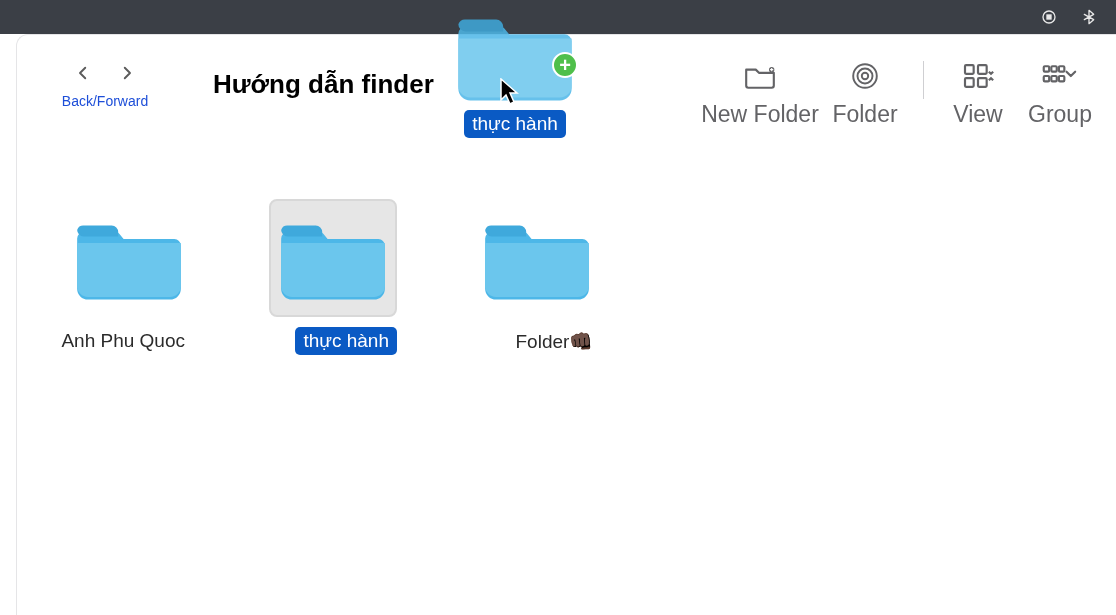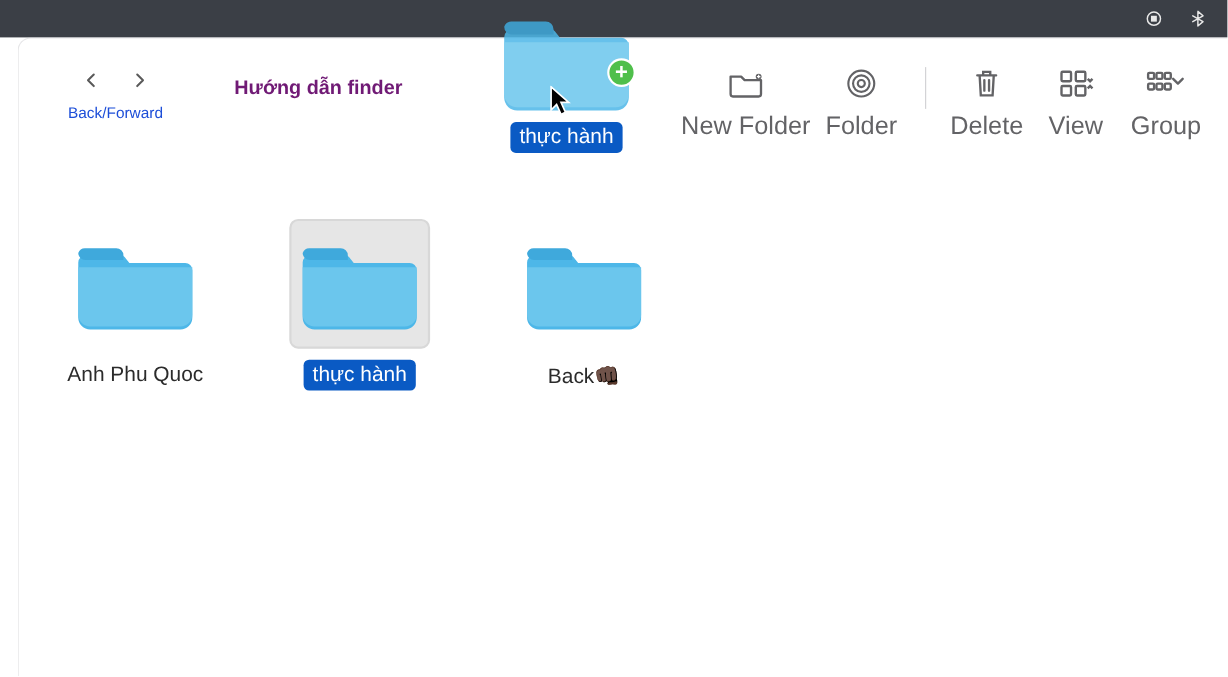--- a/index.html
+++ b/index.html
@@ -78,23 +78,23 @@
     .toolbar-label {
       font-size: 23px;
       color: #636366;
       white-space: nowrap;
     }
     .nav-label {
       font-size: 14px;
       color: #1d4ed8;
     }
     .title {
-      font-size: 18px;
+      font-size: 26px;
       font-weight: 700;
-      color: #701a75;
+      color: #000000;
       padding: 14px 10px 0 30px;
       flex: 0 0 auto;
     }
     .spacer { flex: 1; }
     .divider {
       width: 1px;
       height: 38px;
       background: #cfcfd2;
       margin: 2px 10px 0;
       align-self: flex-start;
@@ -102,21 +102,21 @@
     }
     .content {
       padding: 36px 20px 0 36px;
       display: flex;
       gap: 64px;
       align-items: flex-start;
     }
     .folder-item {
       display: flex;
       flex-direction: column;
-      align-items: center;
+      align-items: flex-end;
       width: 140px;
     }
     .folder-icon-wrap {
       width: 128px;
       height: 118px;
       display: flex;
       align-items: center;
       justify-content: center;
       border-radius: 8px;
     }
@@ -237,28 +237,20 @@
           <circle cx="14" cy="14" r="3"></circle>
             <circle cx="14" cy="14" r="7"></circle>
             <circle cx="14" cy="14" r="11"></circle>
         </svg>
       </div>
       <div class="toolbar-label">Folder</div>
     </div>
 
     <span class="divider"></span>
 
-    <div class="toolbar-item" style="width:74px">
-      <div class="toolbar-icon">
-        <svg viewBox="0 0 24 28" width="26" height="30" fill="none" stroke="currentColor" stroke-width="2" stroke-linecap="round">
-          <path d="M4 7 h16 M9 7 V4 h6 v3 M6 7 l1 17 h10 l1 -17 M10 11 v9 M14 11 v9"></path>
-        </svg>
-      </div>
-      <div class="toolbar-label">Delete</div>
-    </div>
 
     <div class="toolbar-item" style="width:72px">
       <div class="toolbar-icon">
         <svg viewBox="0 0 28 24" width="36" height="26" fill="none" stroke="currentColor" stroke-width="2">
           <rect x="2" y="2" width="8" height="8" rx="1"></rect>
             <rect x="14" y="2" width="8" height="8" rx="1"></rect>
           <rect x="2" y="14" width="8" height="8" rx="1"></rect>
             <rect x="14" y="14" width="8" height="8" rx="1"></rect>
           <path d="M26 8 l2 2 l2 -2 M26 16 l2 -2 l2 2" transform="translate(-2,0)"></path>
         </svg>
@@ -306,21 +298,21 @@
     </div>
 
     <div class="folder-item">
       <div class="folder-icon-wrap">
         <svg viewBox="0 0 100 80" width="108" height="90">
           <path d="M8 16 h30 a4 4 0 0 1 3 1.5 l4 5 H92 a6 6 0 0 1 6 6 v40 a10 10 0 0 1 -10 10 H12 a10 10 0 0 1 -10 -10 V22 a6 6 0 0 1 6 -6 Z" fill="#4db7e8"></path>
           <path d="M8 10 h26 a6 6 0 0 1 6 6 v4 H8 a6 6 0 0 1 -6 -6  a6 6 0 0 1 6 -4 Z" fill="#3fa9dc"></path>
           <path d="M2 26 h96 v40 a10 10 0 0 1 -10 10 H12 a10 10 0 0 1 -10 -10 Z" fill="#6bc6ed"></path>
         </svg>
       </div>
-      <div class="folder-name">Back👊🏿</div>
+      <div class="folder-name">Folder👊🏿</div>
     </div>
   </div>
 </div>
 
 <div class="drag-ghost">
   <div class="ghost-folder" style="position:relative">
     <svg viewBox="0 0 100 80" width="118" height="98">
       <path d="M8 16 h30 a4 4 0 0 1 3 1.5 l4 5 H92 a6 6 0 0 1 6 6 v40 a10 10 0 0 1 -10 10 H12 a10 10 0 0 1 -10 -10 V22 a6 6 0 0 1 6 -6 Z" fill="#4db7e8"></path>
       <path d="M8 10 h26 a6 6 0 0 1 6 6 v4 H8 a6 6 0 0 1 -6 -6  a6 6 0 0 1 6 -4 Z" fill="#3fa9dc"></path>
       <path d="M2 26 h96 v40 a10 10 0 0 1 -10 10 H12 a10 10 0 0 1 -10 -10 Z" fill="#6bc6ed"></path>

